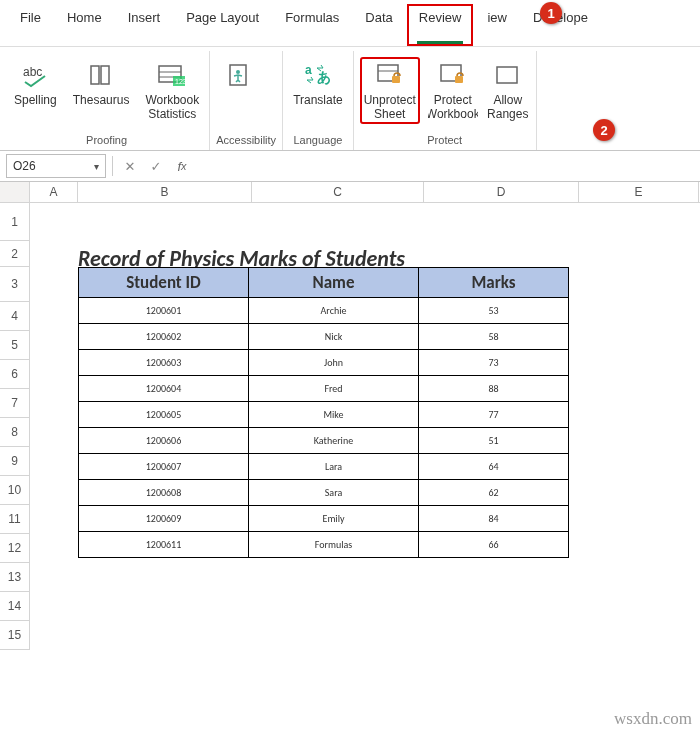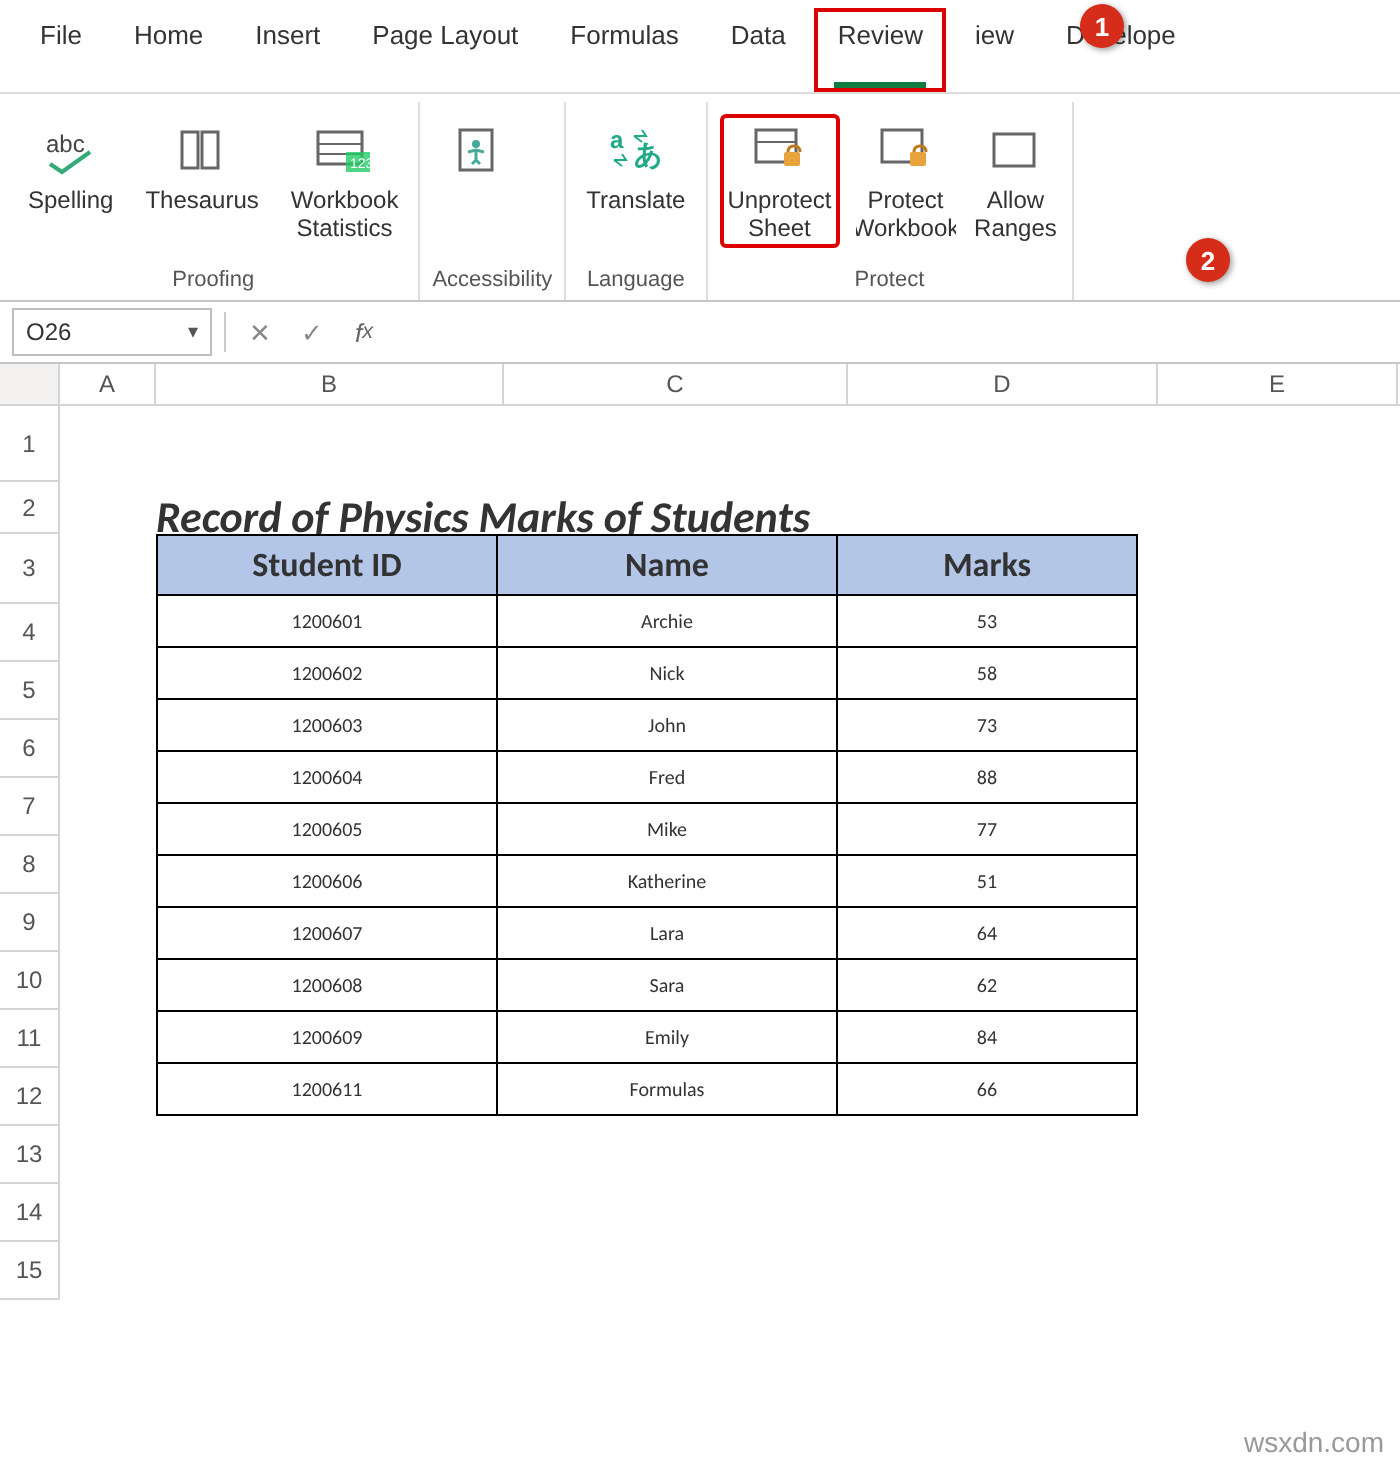--- a/index.html
+++ b/index.html
@@ -41,21 +41,21 @@
     .row-headers { display: flex; flex-direction: column; }
     .rowh { width: 30px; border-bottom: 1px solid #d4d4d4; border-right: 1px solid #d4d4d4; text-align: center; font-size: 12px; color: #555; display: flex; align-items: center; justify-content: center; }
     .cells { position: relative; flex: 1; }
     
     
     .sheet-title { position: absolute; top: 4px; left: 48px; font-size: 22px; font-weight: bold; font-style: italic; font-family: "Calibri", Arial, sans-serif; margin-top: 38px; }
     .data-table { position: absolute; top: 64px; left: 48px; border-collapse: collapse; font-family: "Calibri", Arial, sans-serif; }
     .data-table th { background: #b4c6e7; border: 1px solid #000; padding: 4px 8px; font-size: 17px; font-weight: bold; text-align: center; height: 28px; }
     .data-table td { border: 1px solid #000; padding: 3px 8px; font-size: 10px; text-align: center; height: 26px; }
     
-    .watermark { position: absolute; bottom: 6px; right: 8px; font-size: 14px; color: #999; }
+    .watermark { position: absolute; bottom: 6px; right: 8px; font-size: 17px; color: #999; font-family: Liberation Serif, serif; }
   </style>
 </head>
 <body>
 
 <div class="ribbon-tabs" id="tabs-container" style="position:relative;">
   <div class="badge" style="top:2px; left:540px;">1</div>
 <div class="tab">File</div>
     <div class="tab">Home</div>
     <div class="tab">Insert</div>
     <div class="tab">Page Layout</div>

